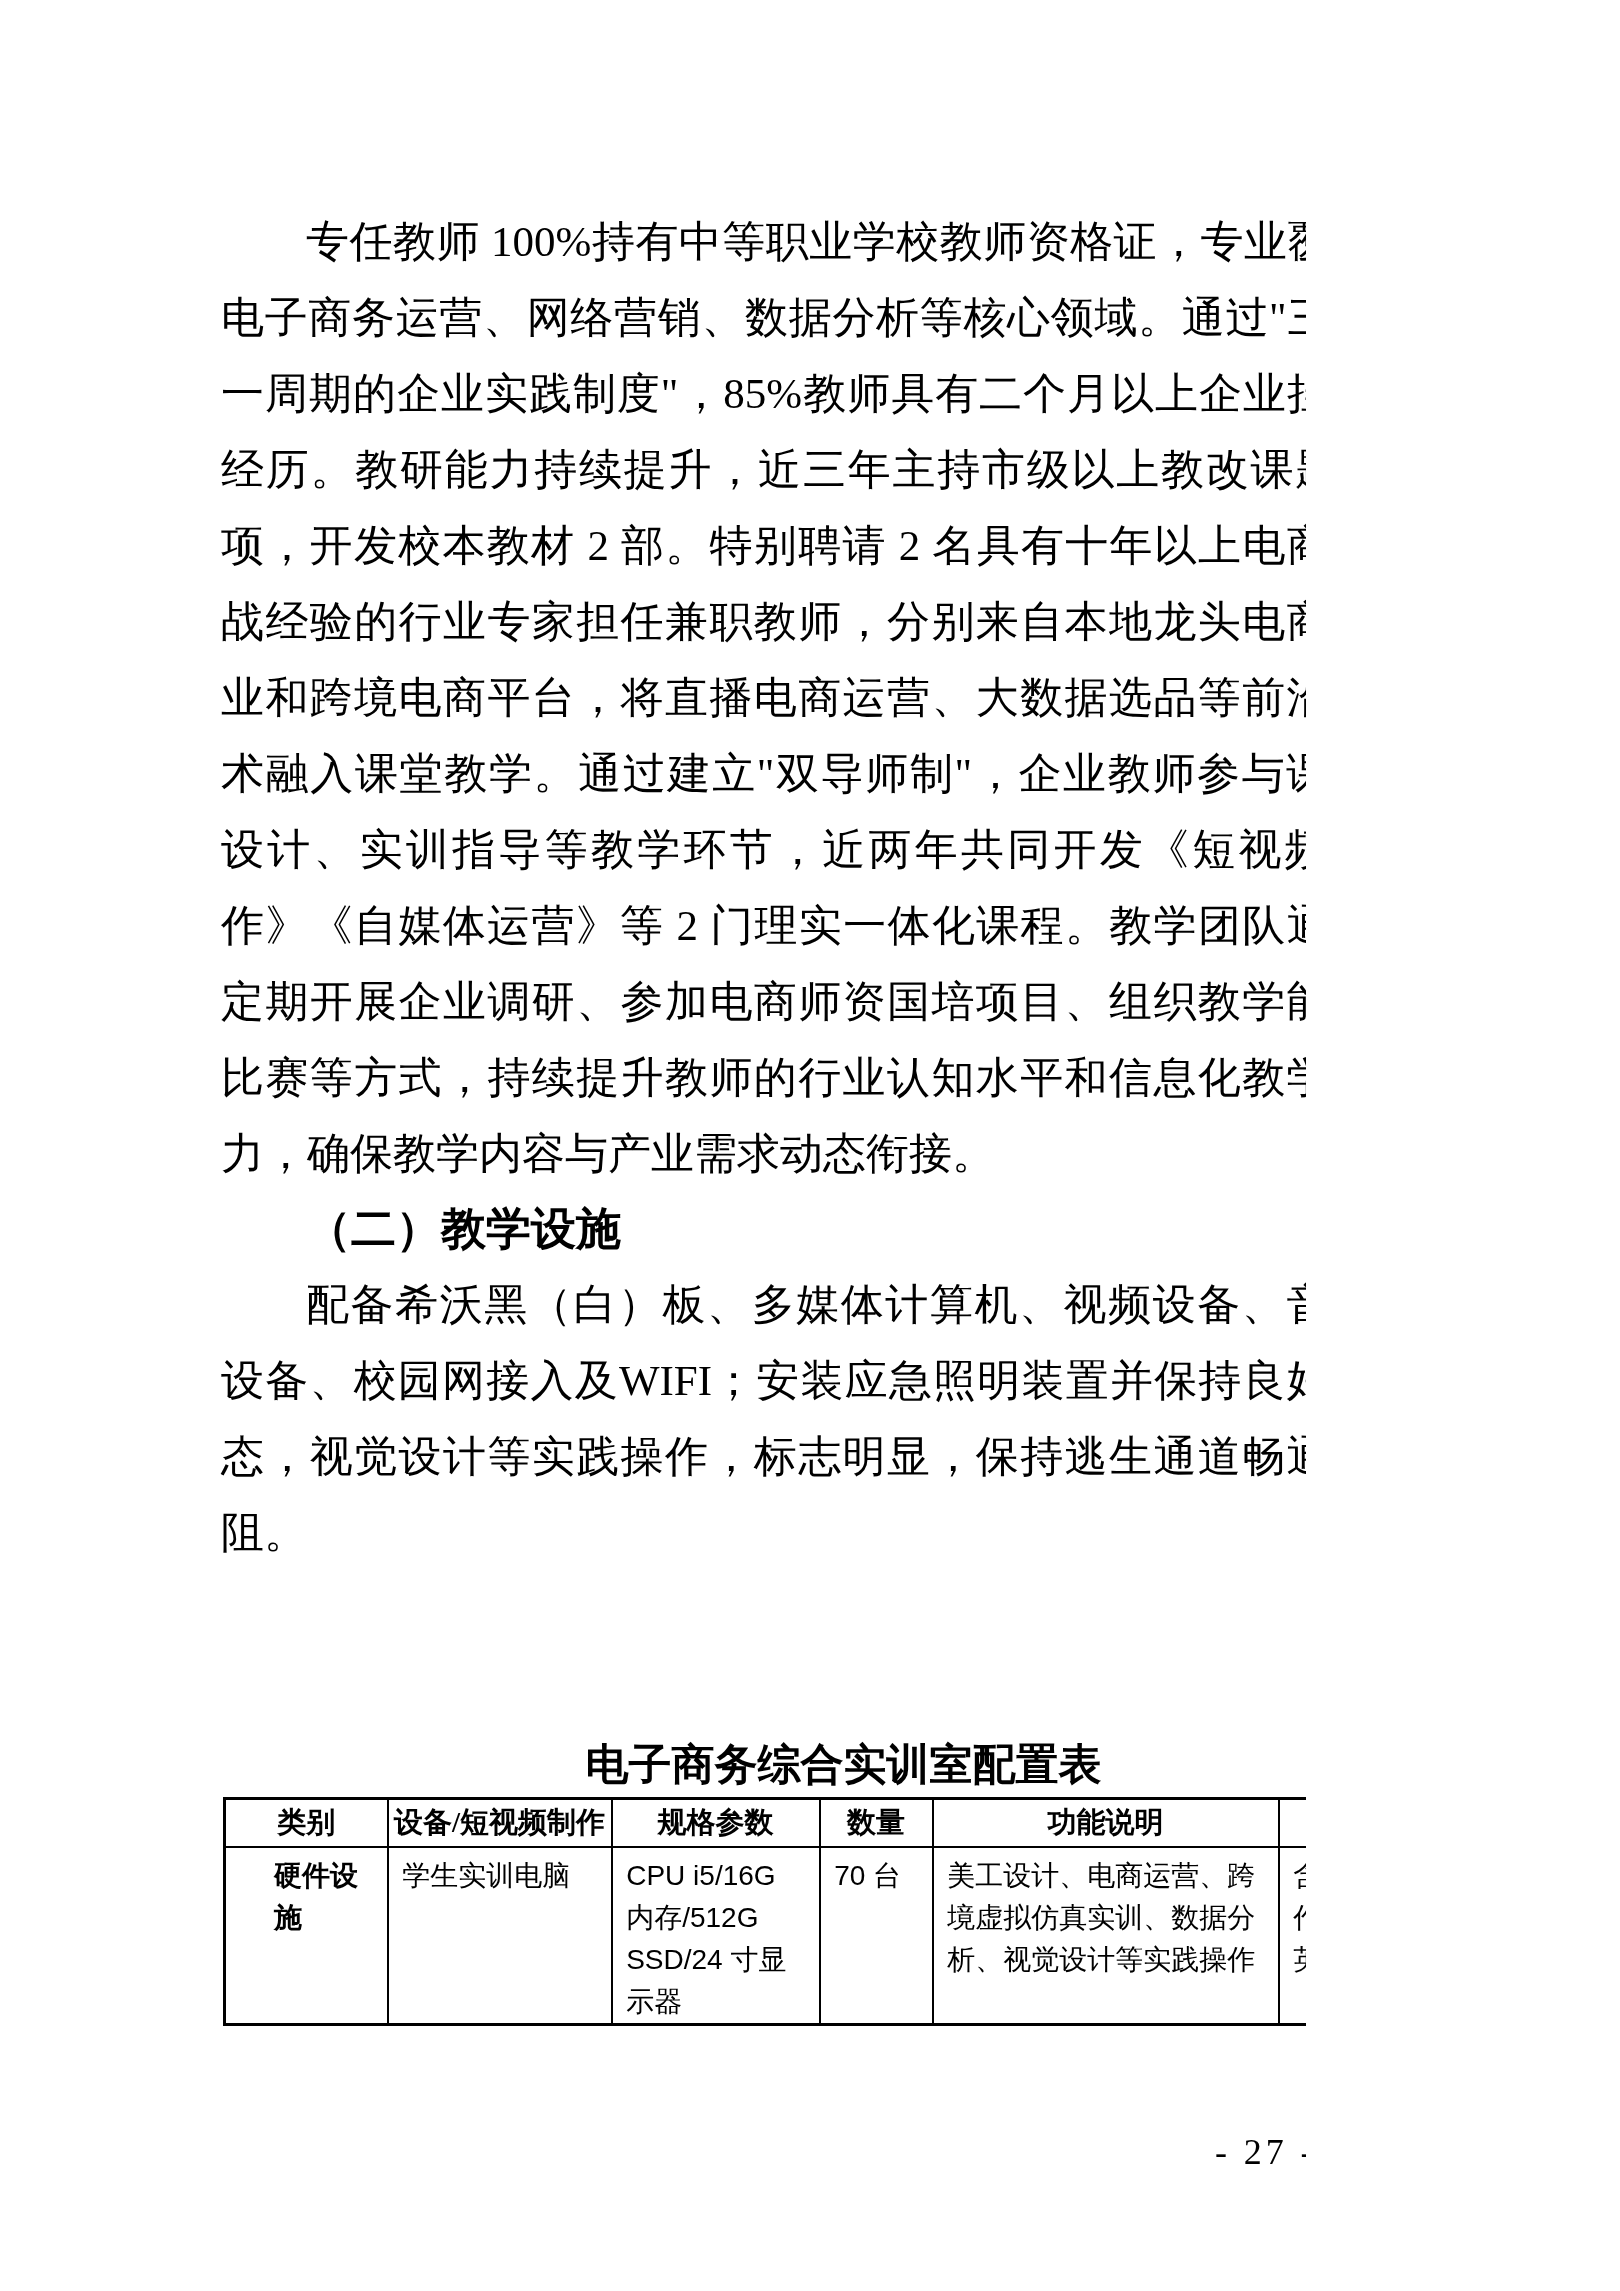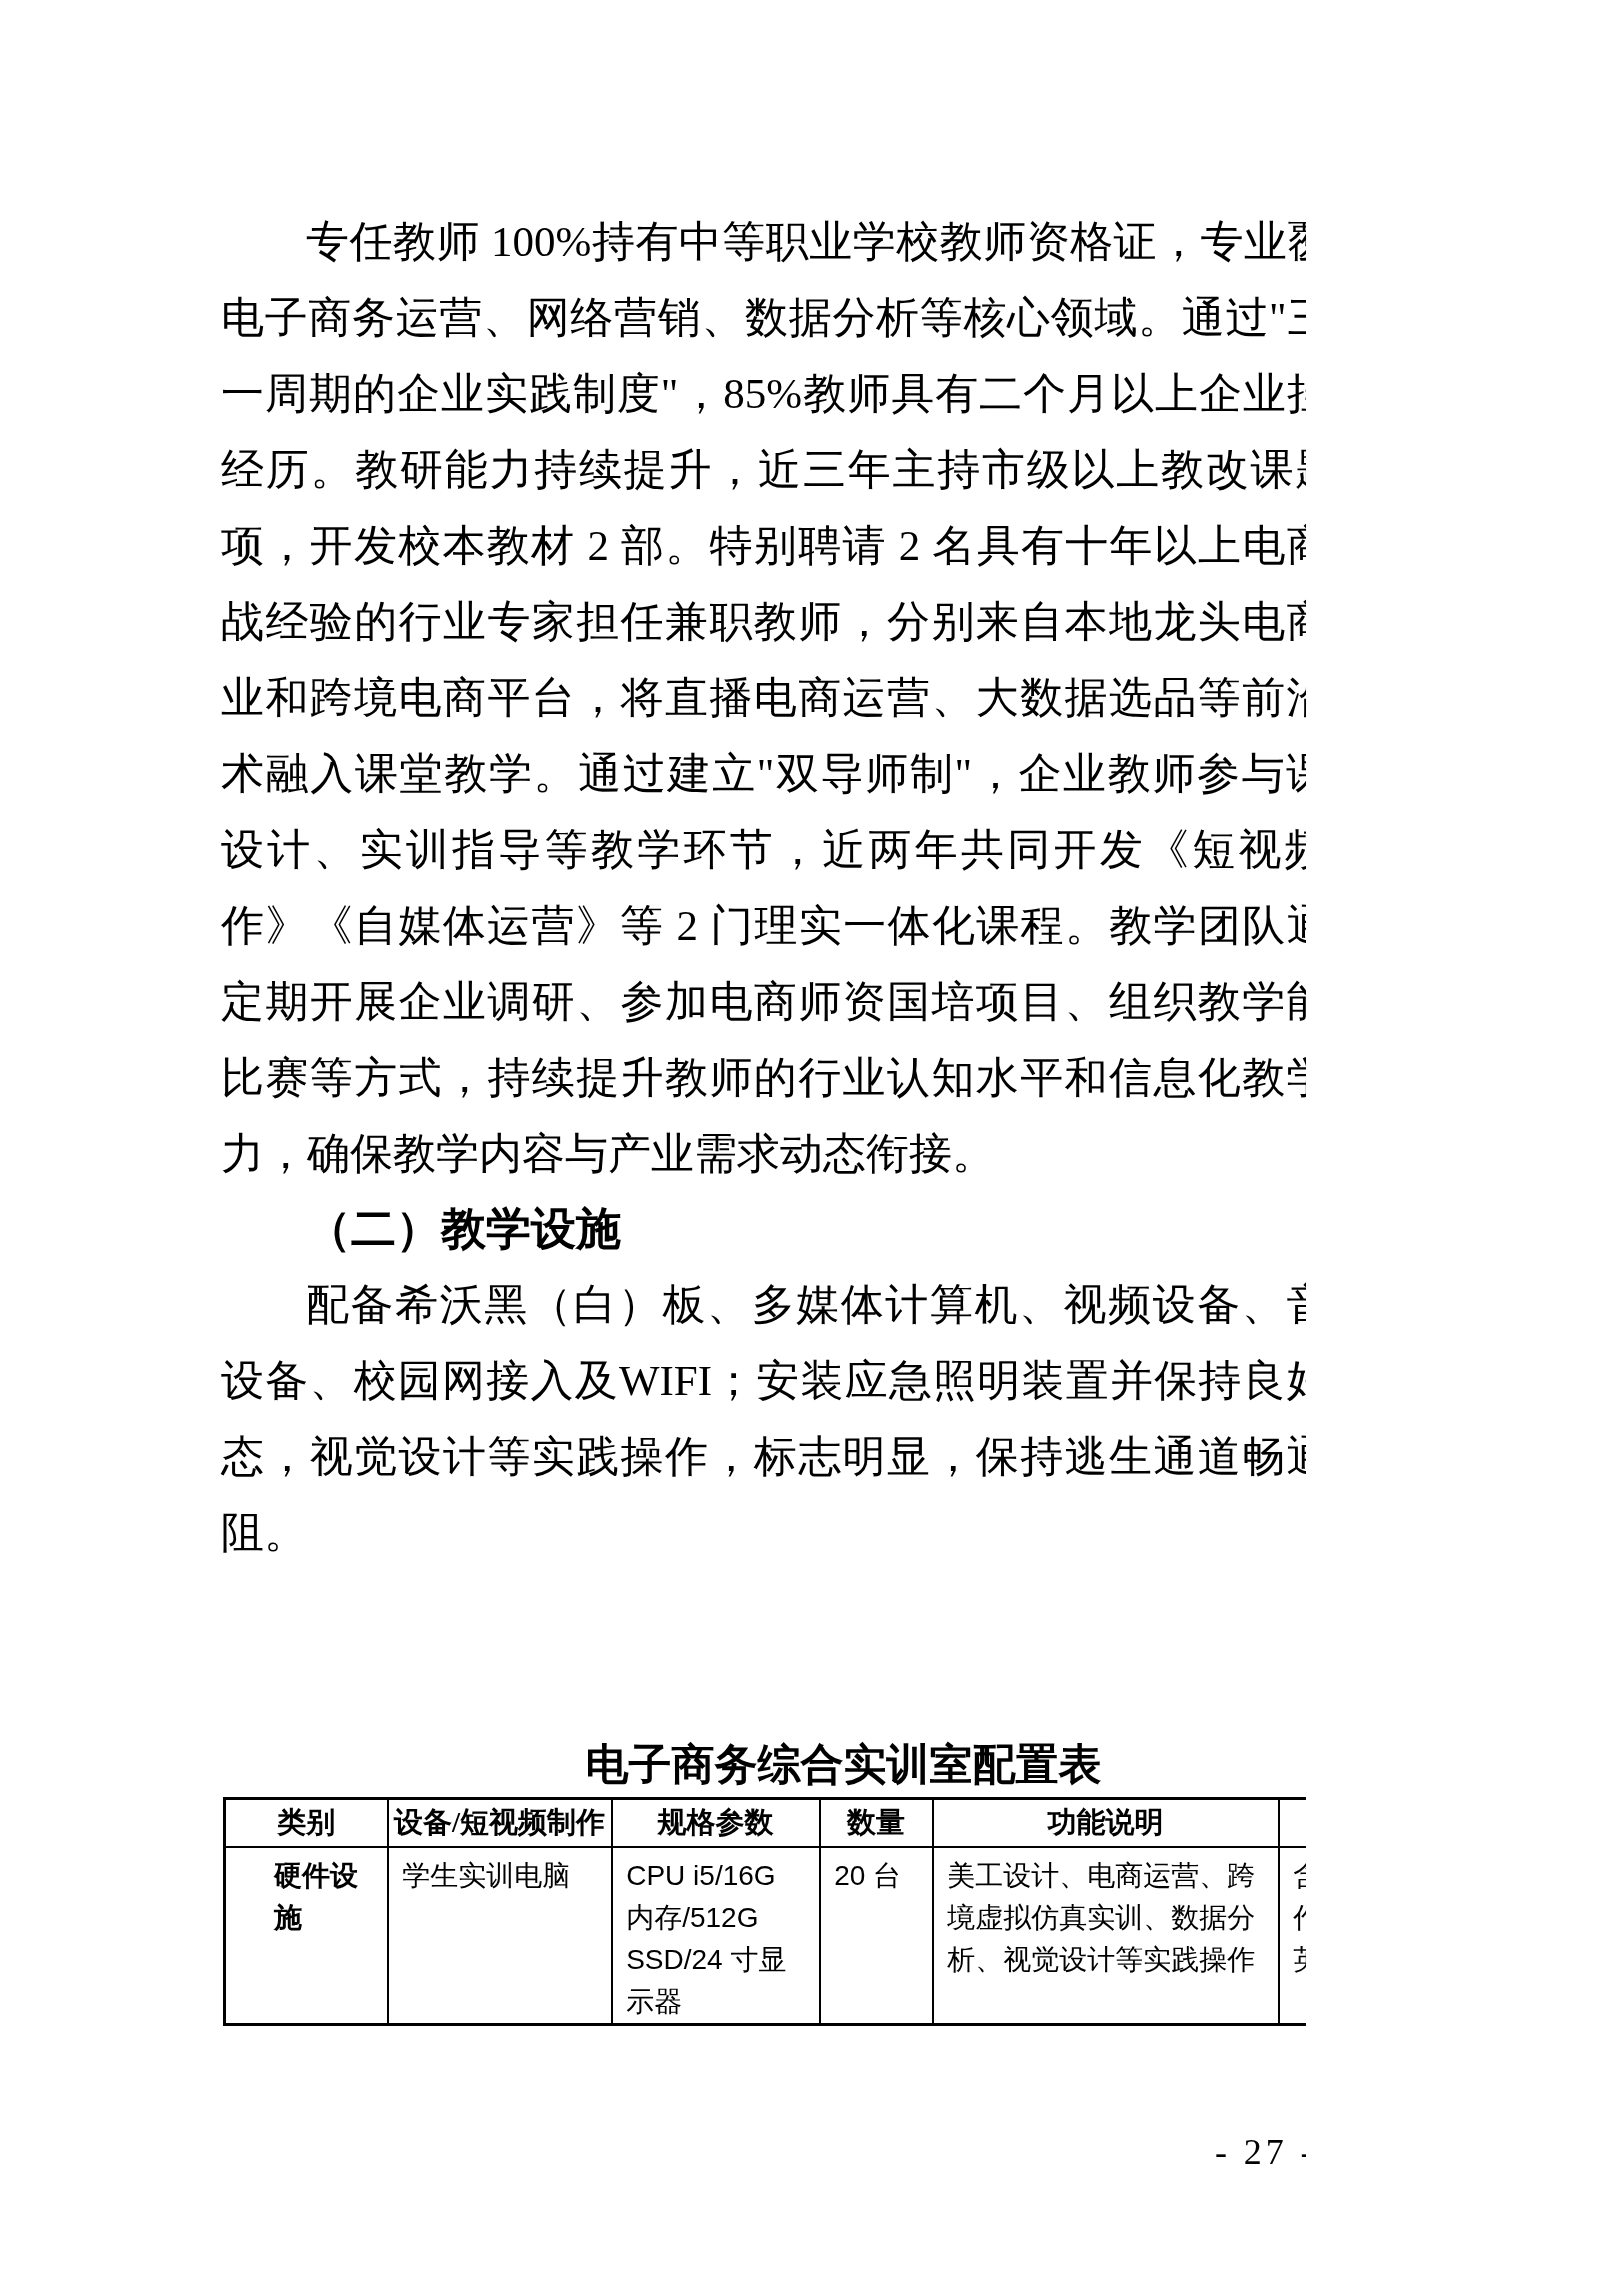--- a/index.html
+++ b/index.html
@@ -146,21 +146,21 @@
         <th>数量</th>
         <th>功能说明</th>
         <th>备注</th>
       </tr>
     </thead>
     <tbody>
       <tr>
         <td class="cat">硬件设施</td>
         <td class="name">学生实训电脑</td>
         <td class="spec">CPU i5/16G 内存/512G SSD/24 寸显示器</td>
-        <td class="qty">20 台</td>
+        <td class="qty">70 台</td>
         <td class="func">美工设计、电商运营、跨境虚拟仿真实训、数据分析、视觉设计等实践操作</td>
         <td class="note">含多语言操作系统（中/英/日）</td>
       </tr>
     </tbody>
   </table>
 
   <div class="page-number">- 27 -</div>
 
 </div>
 

